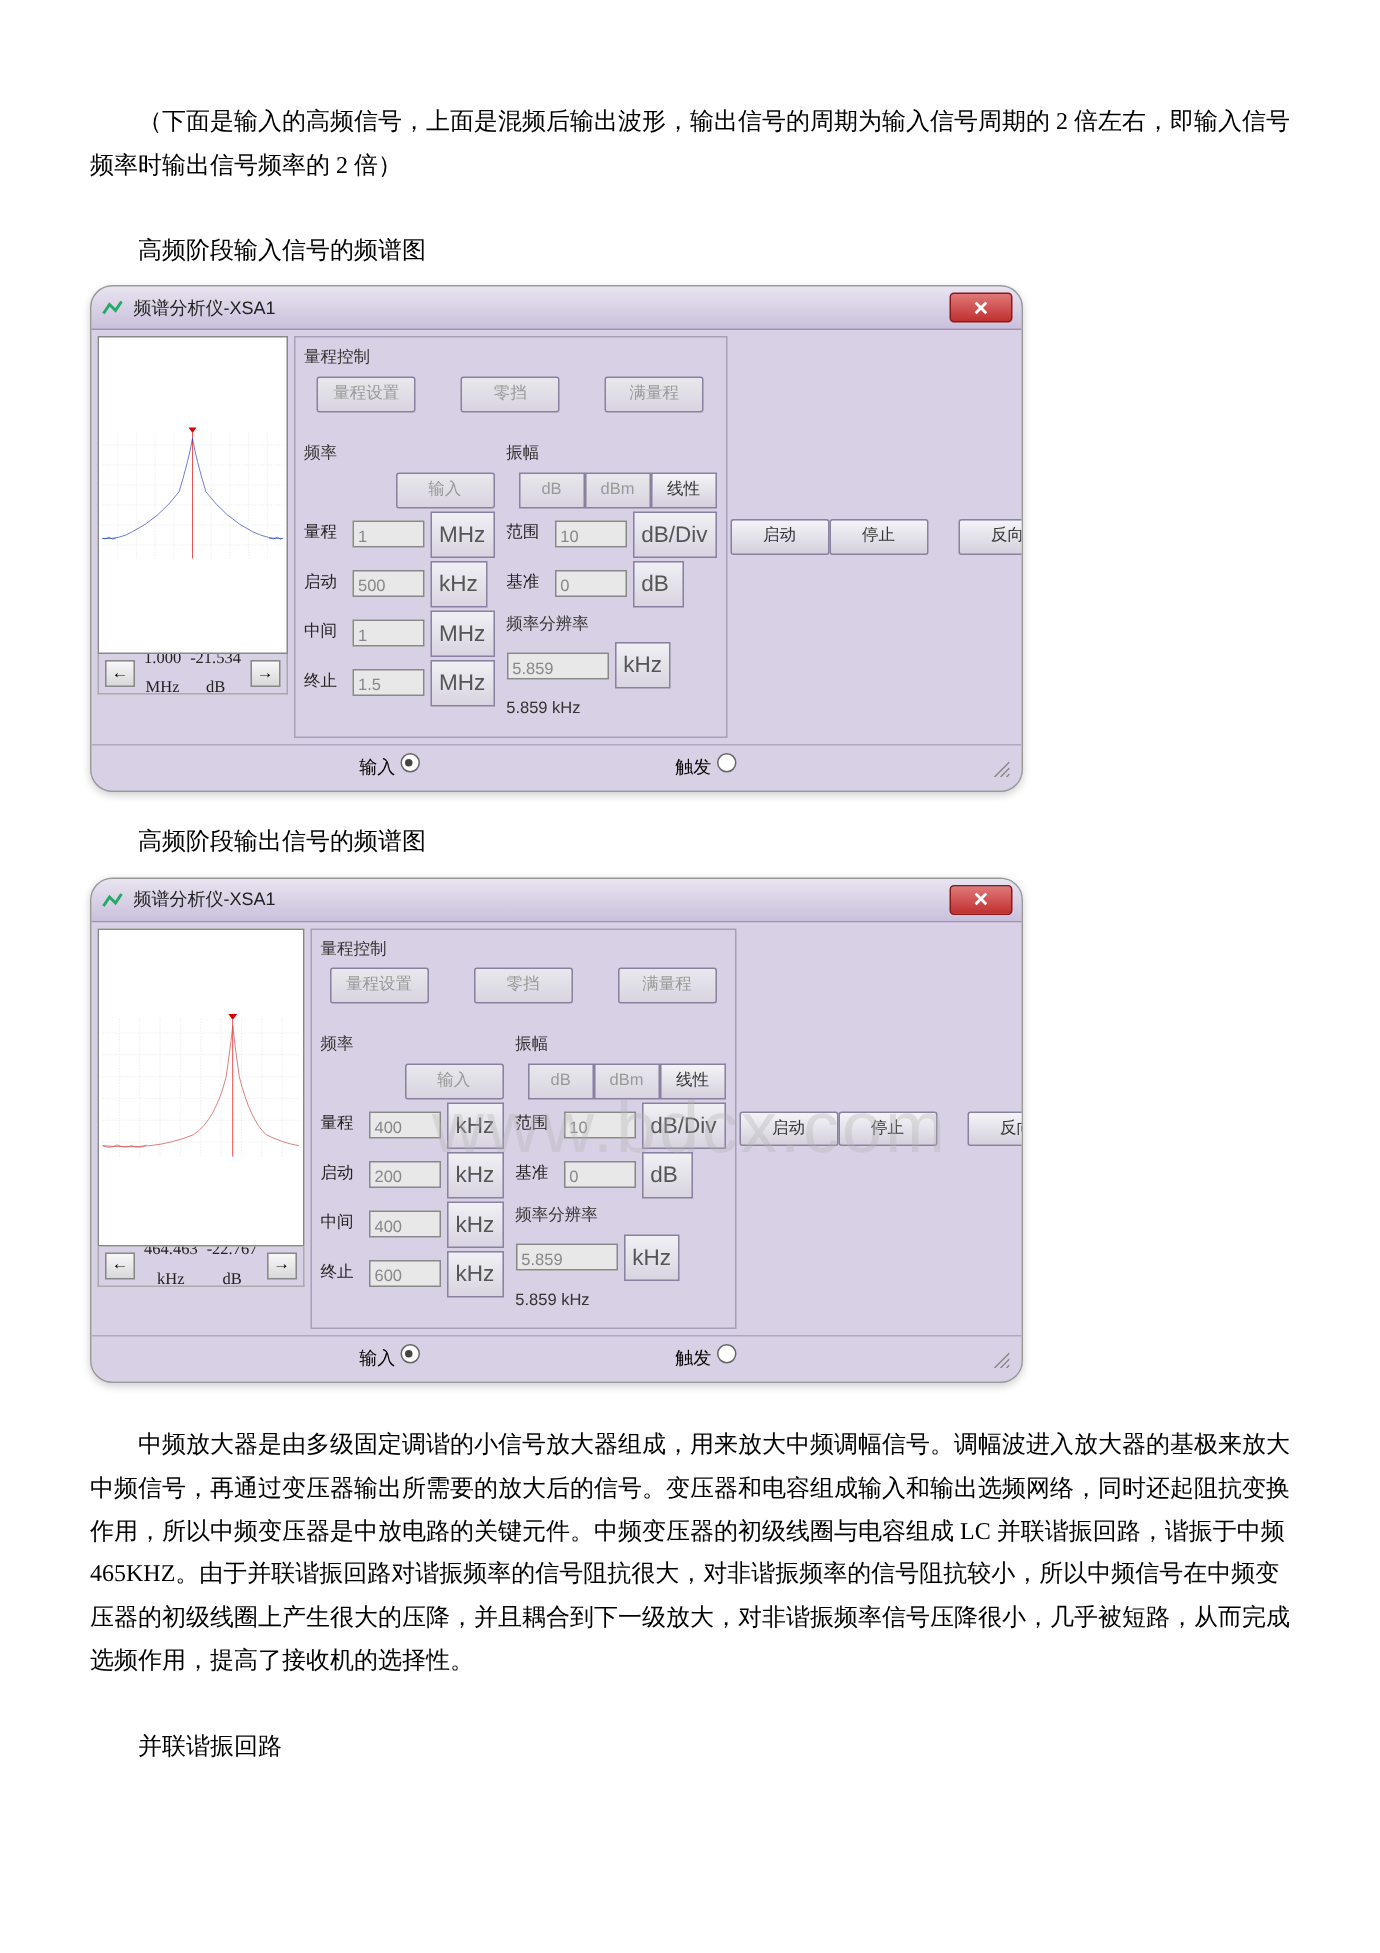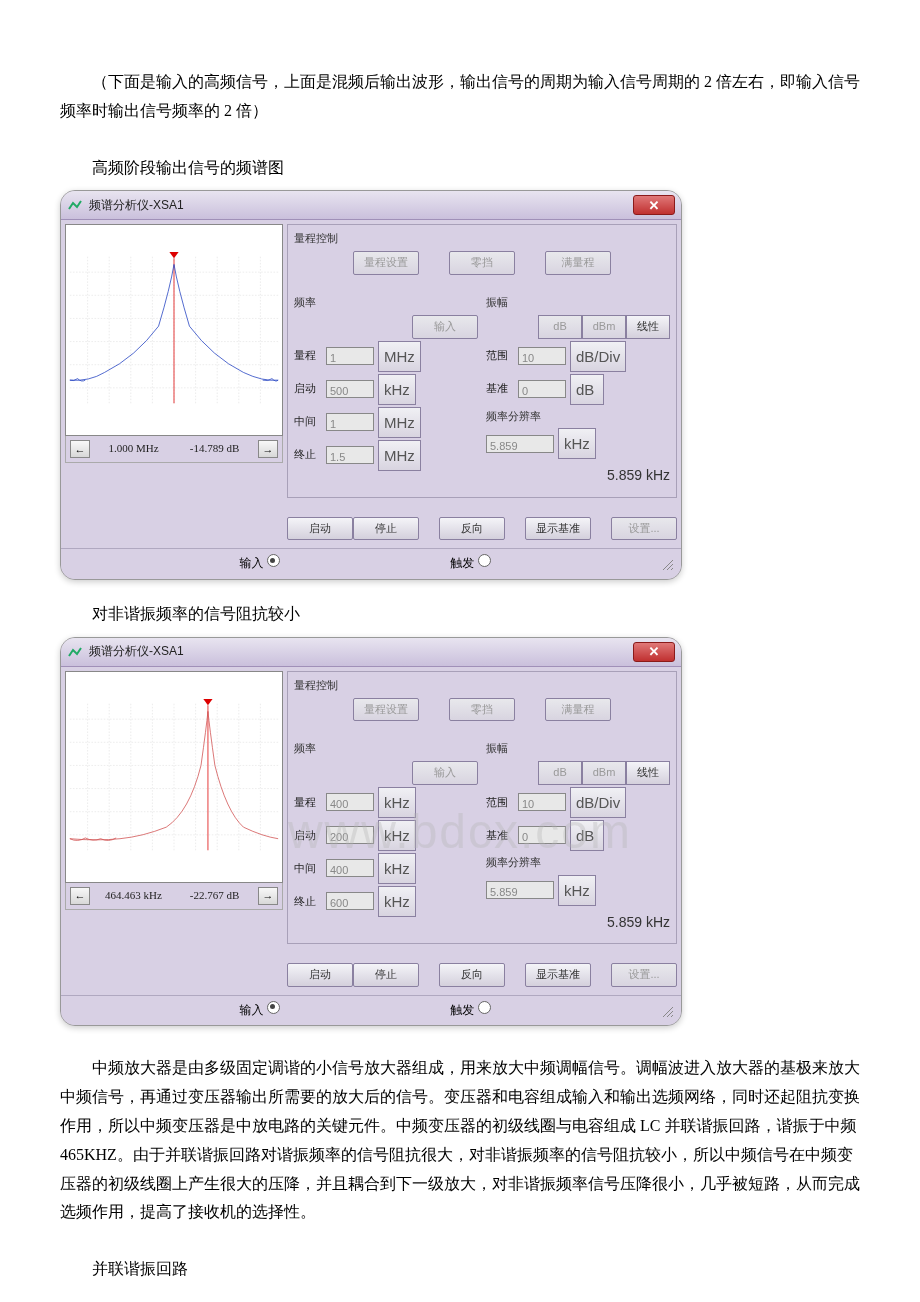--- a/index.html
+++ b/index.html
@@ -127,22 +127,22 @@
   .readout {
     flex: 1;
     text-align: center;
     font-size: 11px;
     color: #222;
     font-family: Liberation Serif, serif;
   }
   .control-panel {
     flex: 1;
     display: flex;
-    flex-direction: column;
-    gap: 15px;
+    flex-direction: row;
+    gap: 2px;
   }
   .fieldset {
     border: 1px solid #a8a0b8;
     padding: 4px 6px 6px 6px;
     background: #d8d0e4;
     position: relative;
   }
   .fieldset-label {
     font-size: 11px;
     color: #333;
@@ -203,22 +203,22 @@
   }
   .col {
     flex: 1;
   }
   .sub-label {
     font-size: 11px;
     color: #333;
     margin: 2px 0;
   }
   .res-display {
-    text-align: right;
-    font-size: 14px;
+    text-align: left;
+    font-size: 11px;
     color: #333;
     padding: 2px 0;
   }
   .bottom-row {
     display: flex;
     align-items: center;
     justify-content: space-between;
     padding: 4px 8px;
     background: #d8d0e4;
     border-top: 1px solid #b0a8c0;
@@ -254,21 +254,21 @@
   .corner {
     width: 12px;
     height: 12px;
   }
 </style>
 </head>
 <body>
 
 <p class="para">（下面是输入的高频信号，上面是混频后输出波形，输出信号的周期为输入信号周期的 2 倍左右，即输入信号频率时输出信号频率的 2 倍）</p>
 
-<p class="caption">高频阶段输出信号的频谱图</p>
+<p class="caption">高频阶段输入信号的频谱图</p>
 
 <div class="analyzer-window">
   <div class="titlebar">
     <span class="icon">
       <svg viewBox="0 0 16 16">
           <path d="M2 12 L6 6 L10 10 L14 4" stroke="#2a6" stroke-width="2" fill="none"></path>
         </svg>
     </span>
     <span class="title">频谱分析仪-XSA1</span>
     <span class="close">✕</span>
@@ -301,21 +301,21 @@
           <line x1="140" y1="12" x2="140" y2="200" stroke="#d00" stroke-width="1"></line>
 
           <path d="M5 170 Q 30 172 50 160 Q 90 140 120 100 Q 135 50 140 20 Q 145 50 160 100 Q 190 140 230 160 Q 255 172 275 170" stroke="#2040c0" stroke-width="1" fill="none"></path>
           <path d="M5 170 Q 10 172 15 168 Q 20 173 25 170" stroke="#2040c0" stroke-width="1" fill="none"></path>
           <path d="M255 170 Q 262 172 267 168 Q 272 173 275 170" stroke="#2040c0" stroke-width="1" fill="none"></path>
         </svg>
       </div>
       <div class="plot-footer">
         <span class="arrow-btn">←</span>
         <span class="readout">1.000 MHz</span>
-        <span class="readout">-14.789 dB</span>
+        <span class="readout">-21.534 dB</span>
         <span class="arrow-btn">→</span>
       </div>
     </div>
     <div class="control-panel">
       <div class="fieldset">
         <div class="fieldset-label">量程控制</div>
         <div class="row" style="justify-content:center;gap:30px;">
           <span class="btn disabled">量程设置</span>
           <span class="btn disabled">零挡</span>
           <span class="btn disabled">满量程</span>
@@ -387,21 +387,21 @@
   <div class="bottom-row">
     <span></span>
     <span><span>输入</span> <span class="radio checked"></span></span>
     <span><span>触发</span> <span class="radio"></span></span>
     <svg class="corner" viewBox="0 0 12 12">
         <path d="M2 12 L12 2 M6 12 L12 6 M10 12 L12 10" stroke="#888" stroke-width="1"></path>
       </svg>
   </div>
 </div>
 
-<p class="caption">对非谐振频率的信号阻抗较小</p>
+<p class="caption">高频阶段输出信号的频谱图</p>
 
 <div class="watermark-container">
 <div class="watermark">www.bdcx.com</div>
 <div class="analyzer-window">
   <div class="titlebar">
     <span class="icon">
       <svg viewBox="0 0 16 16">
             <path d="M2 12 L6 6 L10 10 L14 4" stroke="#2a6" stroke-width="2" fill="none"></path>
           </svg>
     </span>

